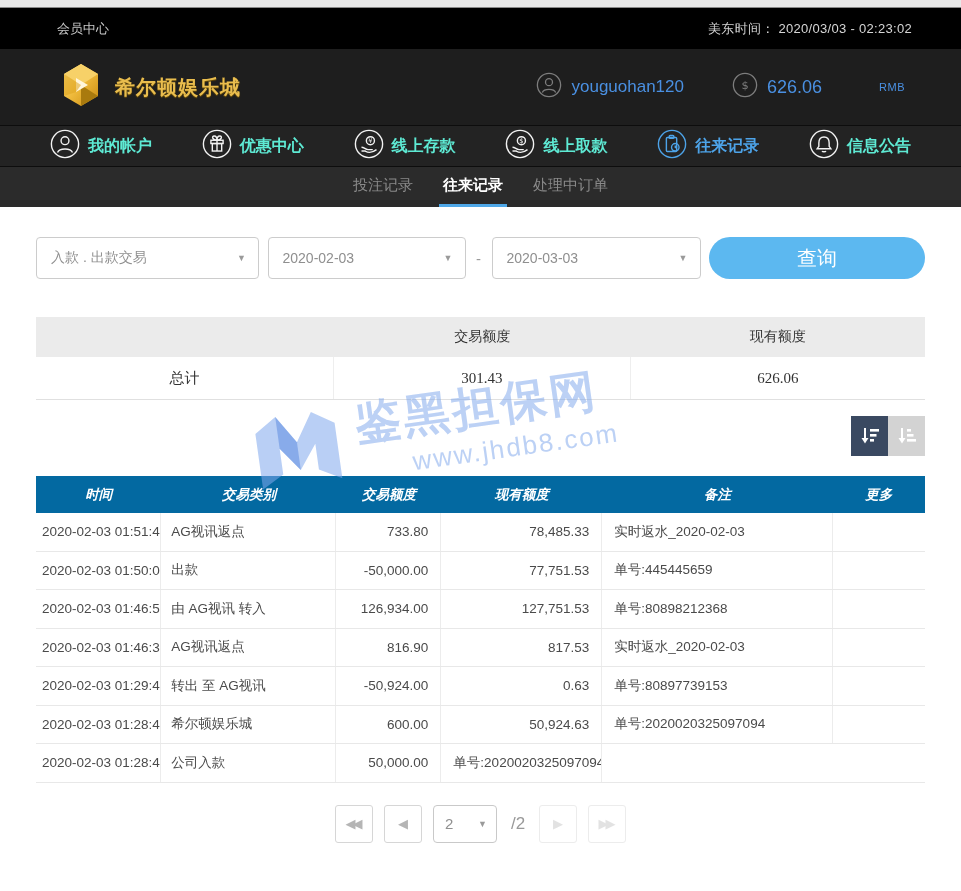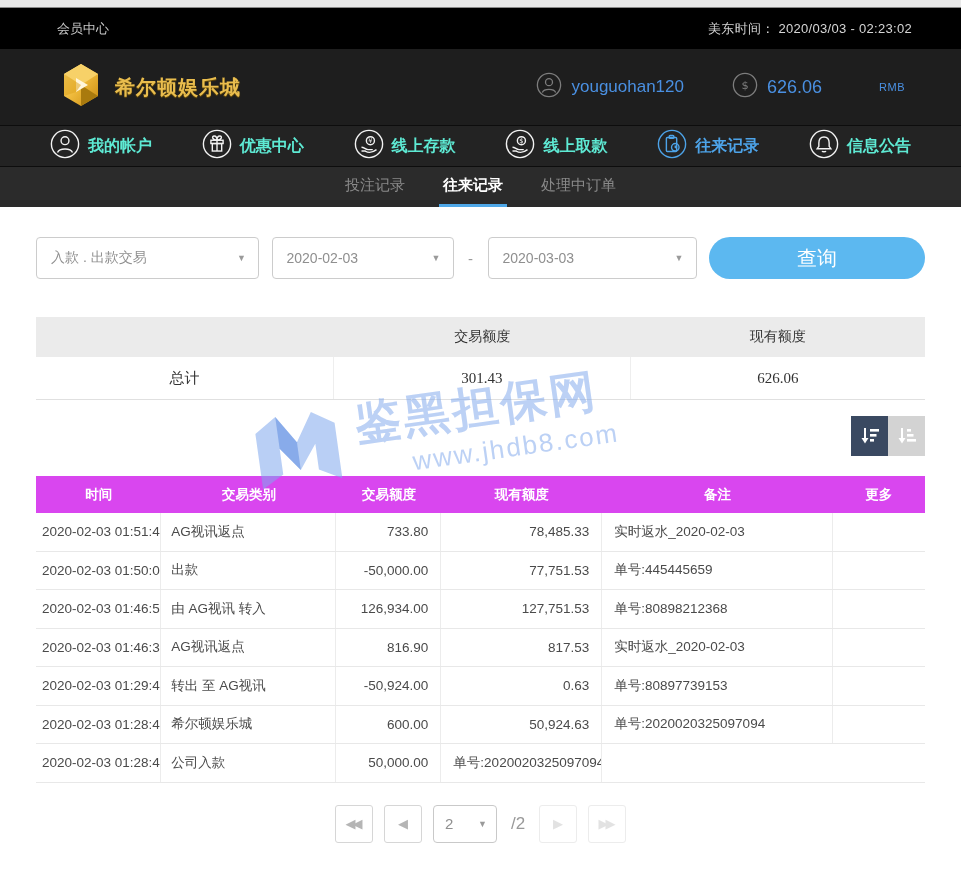--- a/index.html
+++ b/index.html
@@ -32,37 +32,37 @@
   .navbar {
     height:41px; background:#232323; display:flex; align-items:center;
     justify-content:space-between; padding:0 50px; border-bottom:1px solid #0d0d0d;
   }
   .nav-item { display:flex; align-items:center; gap:8px; cursor:pointer; }
   .nav-item .lbl { color:#5eead4; font-size:16px; font-weight:bold; }
   .nav-item.active .lbl { color:#4da3e8; }
   
   .subnav {
     height:40px; background:#2b2b2b; display:flex; align-items:stretch;
-    justify-content:center; gap:30px;
+    justify-content:center; gap:22px;
   }
   .subtab {
     display:flex; align-items:center; color:#8a8a8a; font-size:15px;
     border-bottom:3px solid transparent; padding:0 4px; cursor:pointer;
   }
   .subtab.active { color:#fff; font-weight:bold; border-bottom-color:#4fa8e8; }
   
   .filters {
     margin:30px 36px 0 36px; display:flex; align-items:center; justify-content:space-between;
   }
   .select {
     height:42px; border:1px solid #ccc; border-radius:4px; background:#fff;
     display:flex; align-items:center; justify-content:space-between;
     padding:0 12px 0 14px; color:#8f8f8f; font-size:14px; cursor:pointer;
   }
-  .sel-type { width:223px; } .sel-from { width:182px; } .sel-to { width:209px; }
+  .sel-type { width:223px; } .sel-from { width:198px; } .sel-to { width:209px; }
   .caret { color:#9a9a9a; font-size:9px; }
   .dash { color:#9a9a9a; font-size:15px; padding:0 2px; }
   .query-btn {
     width:216px; height:42px; border:none; border-radius:21px; background:#5cb8f0;
     color:#fff; font-size:20px; cursor:pointer; font-family:inherit;
   }
   
   .summary { margin:38px 36px 0 36px; }
   .sum-head { display:grid; grid-template-columns:33.5% 33.4% 33.1%; background:#ebebeb; height:40px; }
   .sum-head > div { display:flex; align-items:center; justify-content:center; font-size:14px; color:#333; }
@@ -74,21 +74,21 @@
   .sum-row > div:last-child { border-right:none; }
   
   .sort-bar { margin:16px 36px 0 0; display:flex; justify-content:flex-end; }
   .sort-btn { width:37px; height:40px; display:flex; align-items:center; justify-content:center; cursor:pointer; }
   .sort-desc { background:#3a4961; }
   .sort-asc { background:#d3d3d3; }
   
   .records { margin:20px 36px 0 36px; }
   .thead {
     display:grid; grid-template-columns:14.1% 19.7% 11.8% 18.1% 25.9% 10.4%;
-    background:#d946ef; height:37px;
+    background:#0369a1; height:37px;font-style:italic;
   }
   .thead > div { display:flex; align-items:center; justify-content:center; color:#fff; font-size:13.5px; font-weight:bold; }
   .trow {
     display:grid; grid-template-columns:14.1% 19.7% 11.8% 18.1% 25.9% 10.4%;
     height:38.5px; border-bottom:1px solid #e8e8e8; background:#fff;
   }
   .trow > div {
     display:flex; align-items:center; font-size:13.5px; color:#4a4a4a;
     border-right:1px solid #ececec; overflow:hidden; white-space:nowrap;
   }

